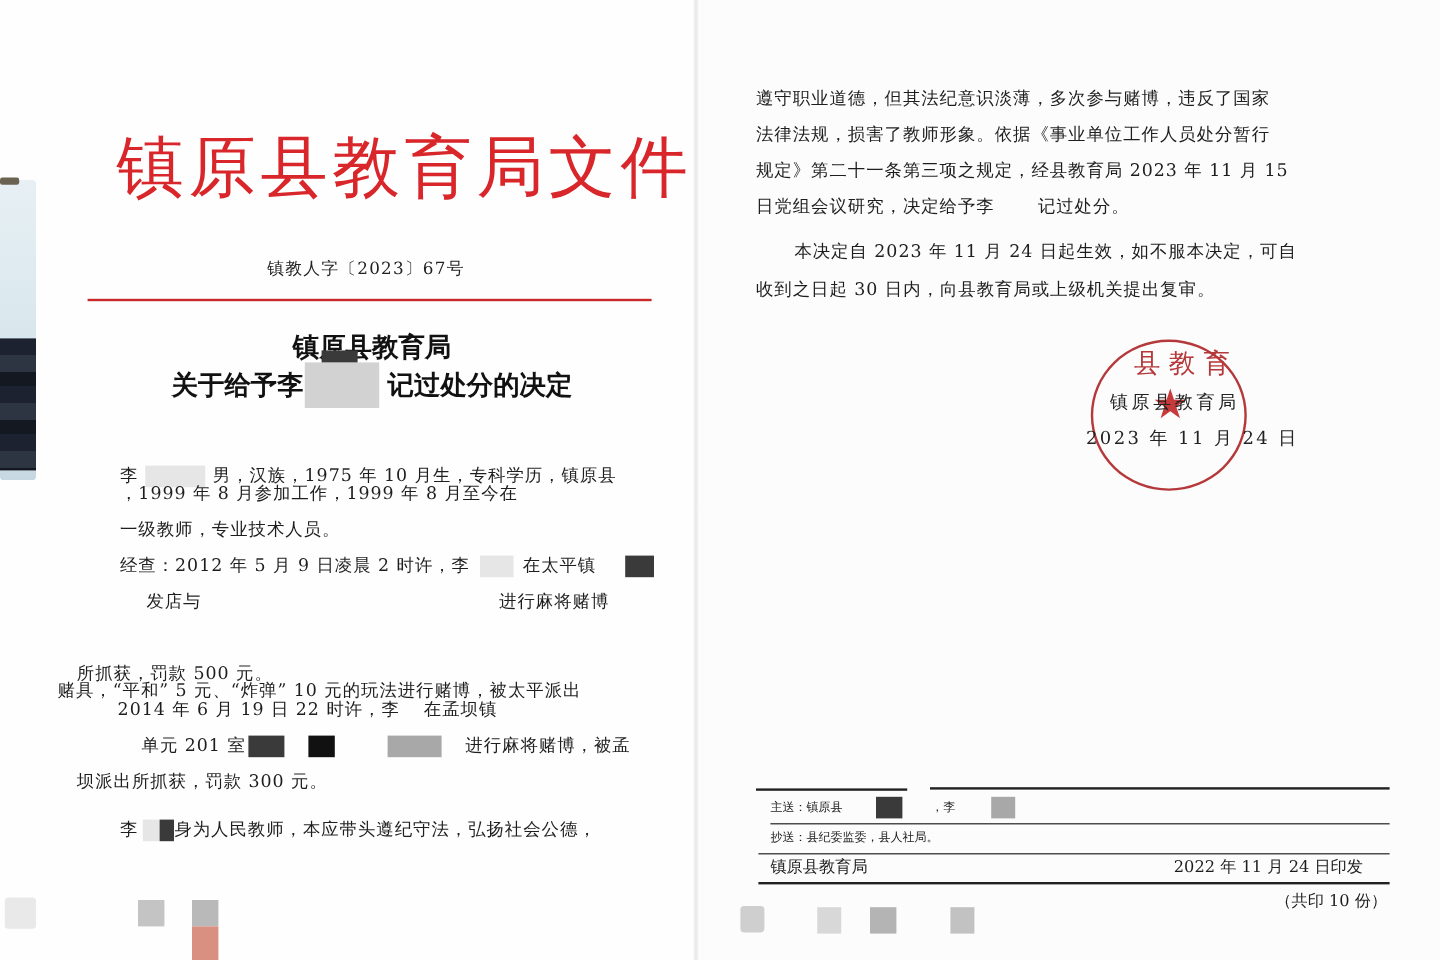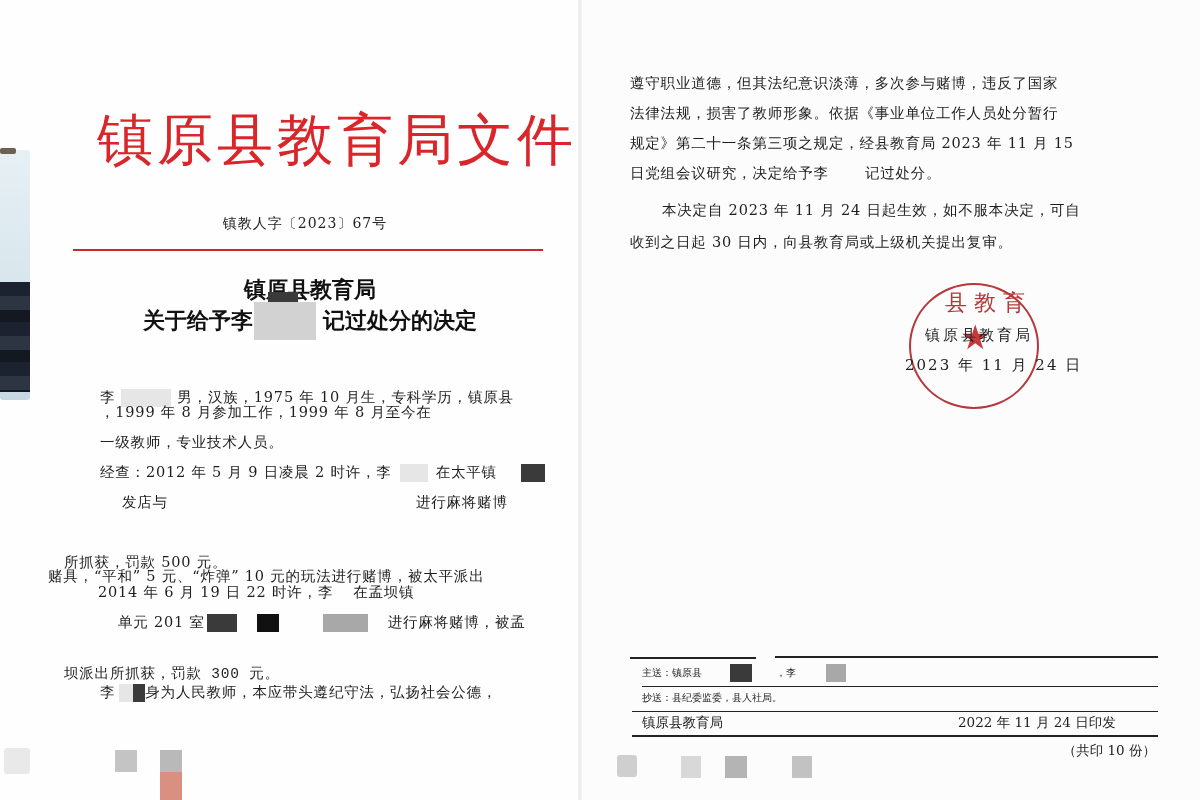--- a/index.html
+++ b/index.html
@@ -102,21 +102,21 @@
 </div>
 <div class="para" style="left:64px;top:547px;">
   <span>所抓获，罚款 500 元。</span>
 </div>
 <div class="para" style="left:98px;top:577px;">
   <span>2014 年 6 月 19 日 22 时许，李</span><span style="display:inline-block;width:20px;"></span><span>在孟坝镇</span>
 </div>
 <div class="para" style="left:118px;top:607px;">
   <span>单元 201 室</span><span class="mask m-dark" style="width:30px;margin-left:2px;"></span><span class="mask m-black" style="width:22px;margin-left:20px;"></span><span class="mask m-mid" style="width:45px;margin-left:44px;"></span><span style="display:inline-block;width:20px;"></span><span>进行麻将赌博，被孟</span>
 </div>
-<div class="para" style="left:64px;top:659px;font-family:Liberation Mono, monospace;">
+<div class="para" style="left:64px;top:637px;">
   <span>坝派出所抓获，罚款 300 元。</span>
 </div>
 <div class="para" style="left:100px;top:677px;">
   <span>李</span><span class="mask m-light" style="width:14px;margin-left:4px;"></span><span class="mask m-dark" style="width:12px;"></span><span>身为人民教师，本应带头遵纪守法，弘扬社会公德，</span>
 </div>
 
 <div class="foot-blur" style="left:4px;top:748px;width:26px;height:26px;background:#e9e9e9;border-radius:3px;"></div>
 <div class="foot-blur" style="left:115px;top:750px;width:22px;height:22px;background:#c4c4c4;"></div>
 <div class="foot-blur" style="left:160px;top:750px;width:22px;height:22px;background:#b9b9b9;"></div>
 <div class="foot-blur" style="left:160px;top:772px;width:22px;height:28px;background:#d99080;"></div>
@@ -138,20 +138,20 @@
 
 <div class="dist-line" style="top:657px;width:126px;"></div>
 <div class="dist-line" style="top:656px;left:775px;width:383px;"></div>
 <div class="dist" style="top:664px;left:642px;">
   <span>主送：镇原县</span><span style="display:inline-block;width:28px;"></span><span class="mask m-dark" style="width:22px;"></span><span style="display:inline-block;width:24px;"></span><span>，李</span><span style="display:inline-block;width:30px;"></span><span class="mask m-mid" style="width:20px;"></span>
 </div>
 <div class="dist-line thin" style="top:686px;left:642px;width:516px;"></div>
 <div class="dist" style="top:691px;left:642px;">抄送：县纪委监委，县人社局。</div>
 <div class="dist-line thin" style="top:711px;left:632px;width:526px;"></div>
 <div class="dist" style="top:714px;left:642px;font-size:13.5px;">镇原县教育局</div>
-<div class="dist" style="top:714px;left:958px;width:198px;text-align:left;font-size:13.5px;">2022 年 11 月 24 日印发</div>
+<div class="dist" style="top:714px;left:958px;width:198px;text-align:center;font-size:13.5px;">2022 年 11 月 24 日印发</div>
 <div class="dist-line" style="top:735px;left:632px;width:526px;"></div>
 <div class="dist" style="top:742px;left:958px;width:198px;text-align:right;font-size:13.5px;">（共印 10 份）</div>
 
 <div class="foot-blur" style="left:617px;top:755px;width:20px;height:22px;background:#cfcfcf;border-radius:3px;"></div>
 <div class="foot-blur" style="left:681px;top:756px;width:20px;height:22px;background:#d8d8d8;"></div>
 <div class="foot-blur" style="left:725px;top:756px;width:22px;height:22px;background:#b4b4b4;"></div>
 <div class="foot-blur" style="left:792px;top:756px;width:20px;height:22px;background:#c2c2c2;"></div>
 
 </body></html>

